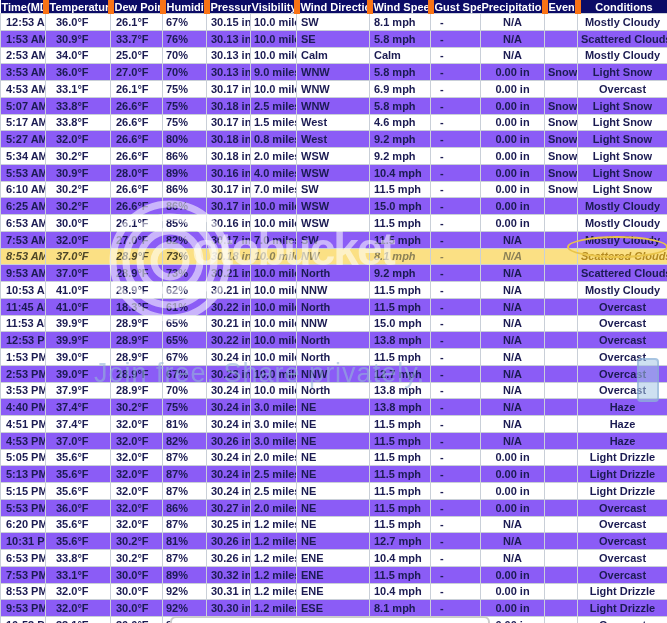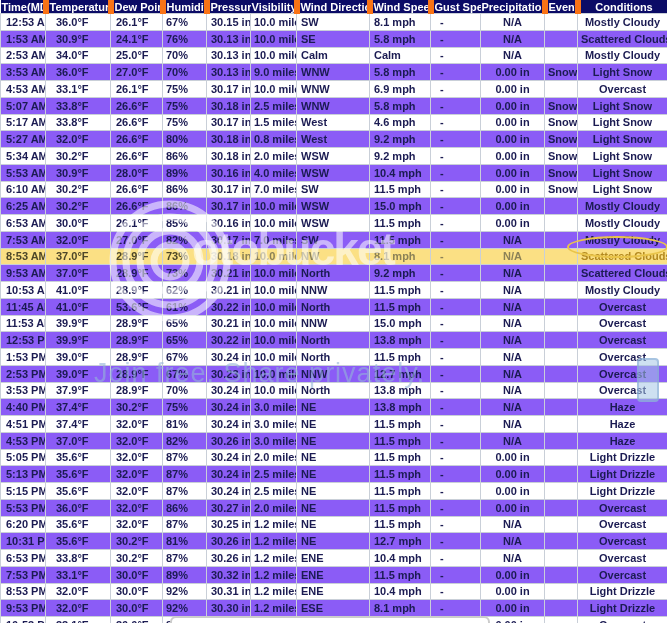--- a/index.html
+++ b/index.html
@@ -14,21 +14,21 @@
     border-left:6px solid #f97316;
   }
   thead th.no-sep{border-left:none;}
   tbody td{
     font-size:11px;font-weight:bold;color:#1b1b52;height:15.75px;
     padding:0 3px;white-space:nowrap;overflow:hidden;
     border:1px solid #c9cfd8;
   }
   tr.white{background:#ffffff;}
   tr.blue{background:#8b5cf6;}
-  tr.hl{background:#fbe084;}
+  tr.hl{background:#fbe084;font-style:italic;}
   tr.hl td{color:#8b8157;}
   tr.hl td.c0,tr.hl td.c1,tr.hl td.c2,tr.hl td.c3{color:#4d4628;}
   tr.hl td.c11{color:#b3891f;}
   td.c0{padding-left:5px;}
   td.c1{padding-left:10px;}
   td.c2{padding-left:5px;}
   td.c3{padding-left:3px;}
   td.c4{padding-left:4px;}
   td.c5{text-align:right;padding-right:5px;}
   td.c6{padding-left:4px;}
@@ -107,21 +107,21 @@
         <td class="c6">SW</td>
         <td class="c7">8.1 mph</td>
         <td class="c8">-</td>
         <td class="c9">N/A</td>
         <td class="c10"></td>
         <td class="c11">Mostly Cloudy</td>
       </tr>
       <tr class="blue">
         <td class="c0">1:53 AM</td>
         <td class="c1">30.9°F</td>
-        <td class="c2">24.1°F</td>
+        <td class="c2">33.7°F</td>
         <td class="c3">76%</td>
         <td class="c4">30.13 in</td>
         <td class="c5">10.0 miles</td>
         <td class="c6">SE</td>
         <td class="c7">5.8 mph</td>
         <td class="c8">-</td>
         <td class="c9">N/A</td>
         <td class="c10"></td>
         <td class="c11">Scattered Clouds</td>
       </tr>
@@ -331,21 +331,21 @@
         <td class="c6">NNW</td>
         <td class="c7">11.5 mph</td>
         <td class="c8">-</td>
         <td class="c9">N/A</td>
         <td class="c10"></td>
         <td class="c11">Mostly Cloudy</td>
       </tr>
       <tr class="blue">
         <td class="c0">11:45 AM</td>
         <td class="c1">41.0°F</td>
-        <td class="c2">53.6°F</td>
+        <td class="c2">18.3°F</td>
         <td class="c3">61%</td>
         <td class="c4">30.22 in</td>
         <td class="c5">10.0 miles</td>
         <td class="c6">North</td>
         <td class="c7">11.5 mph</td>
         <td class="c8">-</td>
         <td class="c9">N/A</td>
         <td class="c10"></td>
         <td class="c11">Overcast</td>
       </tr>

